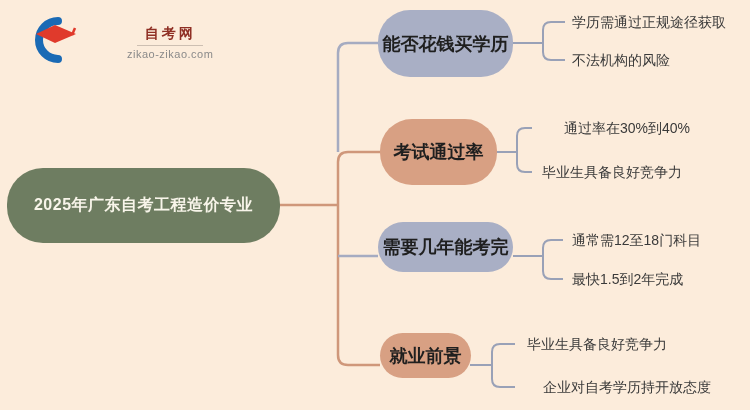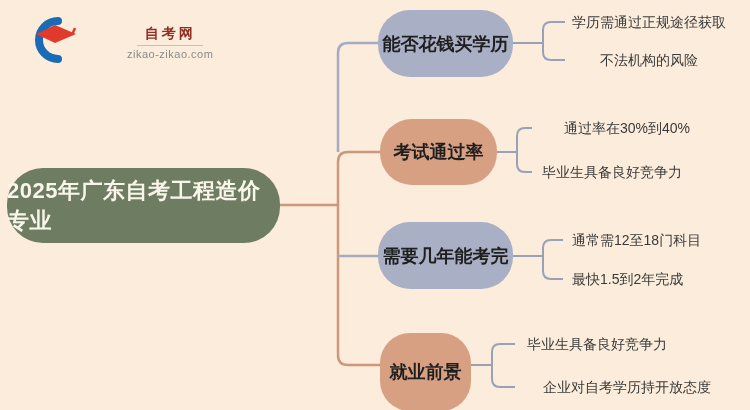--- a/index.html
+++ b/index.html
@@ -8,30 +8,30 @@
     --leaf-text:#3a3a3a; --salmon-line:#cf977a; --slate-line:#a5abc1;
     --bracket-line:#99a1b7; --logo-red:#e03a2c; --logo-blue:#1a6ab5;
     --logo-title:#8f2f24; --logo-url-gray:#8a8a8a;
   }
   html,body{margin:0;padding:0;}
   body{font-family:"Liberation Sans","DejaVu Sans",sans-serif;}
   .stage{position:relative;width:750px;height:410px;background:var(--background);overflow:hidden;}
   .lines{position:absolute;left:0;top:0;}
   .node{position:absolute;display:flex;align-items:center;justify-content:center;box-sizing:border-box;}
   .root-node{left:7px;top:168px;width:273px;height:75px;background:var(--root-fill);
-    border-radius:36px;color:var(--root-text);font-size:22px;font-weight:bold;letter-spacing:.5px;}
+    border-radius:36px;color:var(--root-text);font-size:16px;font-weight:bold;letter-spacing:.5px;}
   .branch{border-radius:32px;color:var(--branch-text);font-size:18px;font-weight:bold;}
   .box-slate{background:var(--slate-fill);}
   .box-salmon{background:var(--salmon-fill);}
   .b1{left:378px;top:10px;width:135px;height:67px;}
   .b2{left:380px;top:119px;width:117px;height:66px;}
-  .b3{left:378px;top:222px;width:135px;height:67px;}
-  .b4{left:380px;top:333px;width:91px;height:78px;border-radius:30px;}
+  .b3{left:378px;top:222px;width:135px;height:50px;}
+  .b4{left:380px;top:333px;width:91px;height:45px;border-radius:30px;}
   .leaf{position:absolute;height:22px;line-height:22px;font-size:14px;color:var(--leaf-text);white-space:nowrap;}
-  .l1a{left:572px;top:11px;}  .l1b{left:572px;top:49px;margin-left:28px;}
+  .l1a{left:572px;top:11px;}  .l1b{left:572px;top:49px;}
   .l2a{left:542px;top:117px;margin-left:22px;} .l2b{left:542px;top:161px;}
   .l3a{left:572px;top:229px;} .l3b{left:572px;top:268px;}
   .l4a{left:527px;top:333px;} .l4b{left:527px;top:376px;margin-left:16px;}
   .logo{position:absolute;left:28px;top:15px;display:flex;align-items:center;cursor:pointer;gap:41px;}
   .logo-text{margin-left:8px;display:flex;flex-direction:column;align-items:center;}
   .logo-title{font-size:14px;font-weight:bold;color:var(--logo-title);letter-spacing:3px;line-height:20px;padding-top:4px;}
   .logo-divider{width:66px;height:1px;background:#cdbfb2;margin:2px 0 2px 0;}
   .logo-url{font-size:11px;color:var(--logo-url-gray);letter-spacing:.5px;}
   path{fill:none;}
   .p-salmon{stroke:var(--salmon-line);stroke-width:2.5;}

